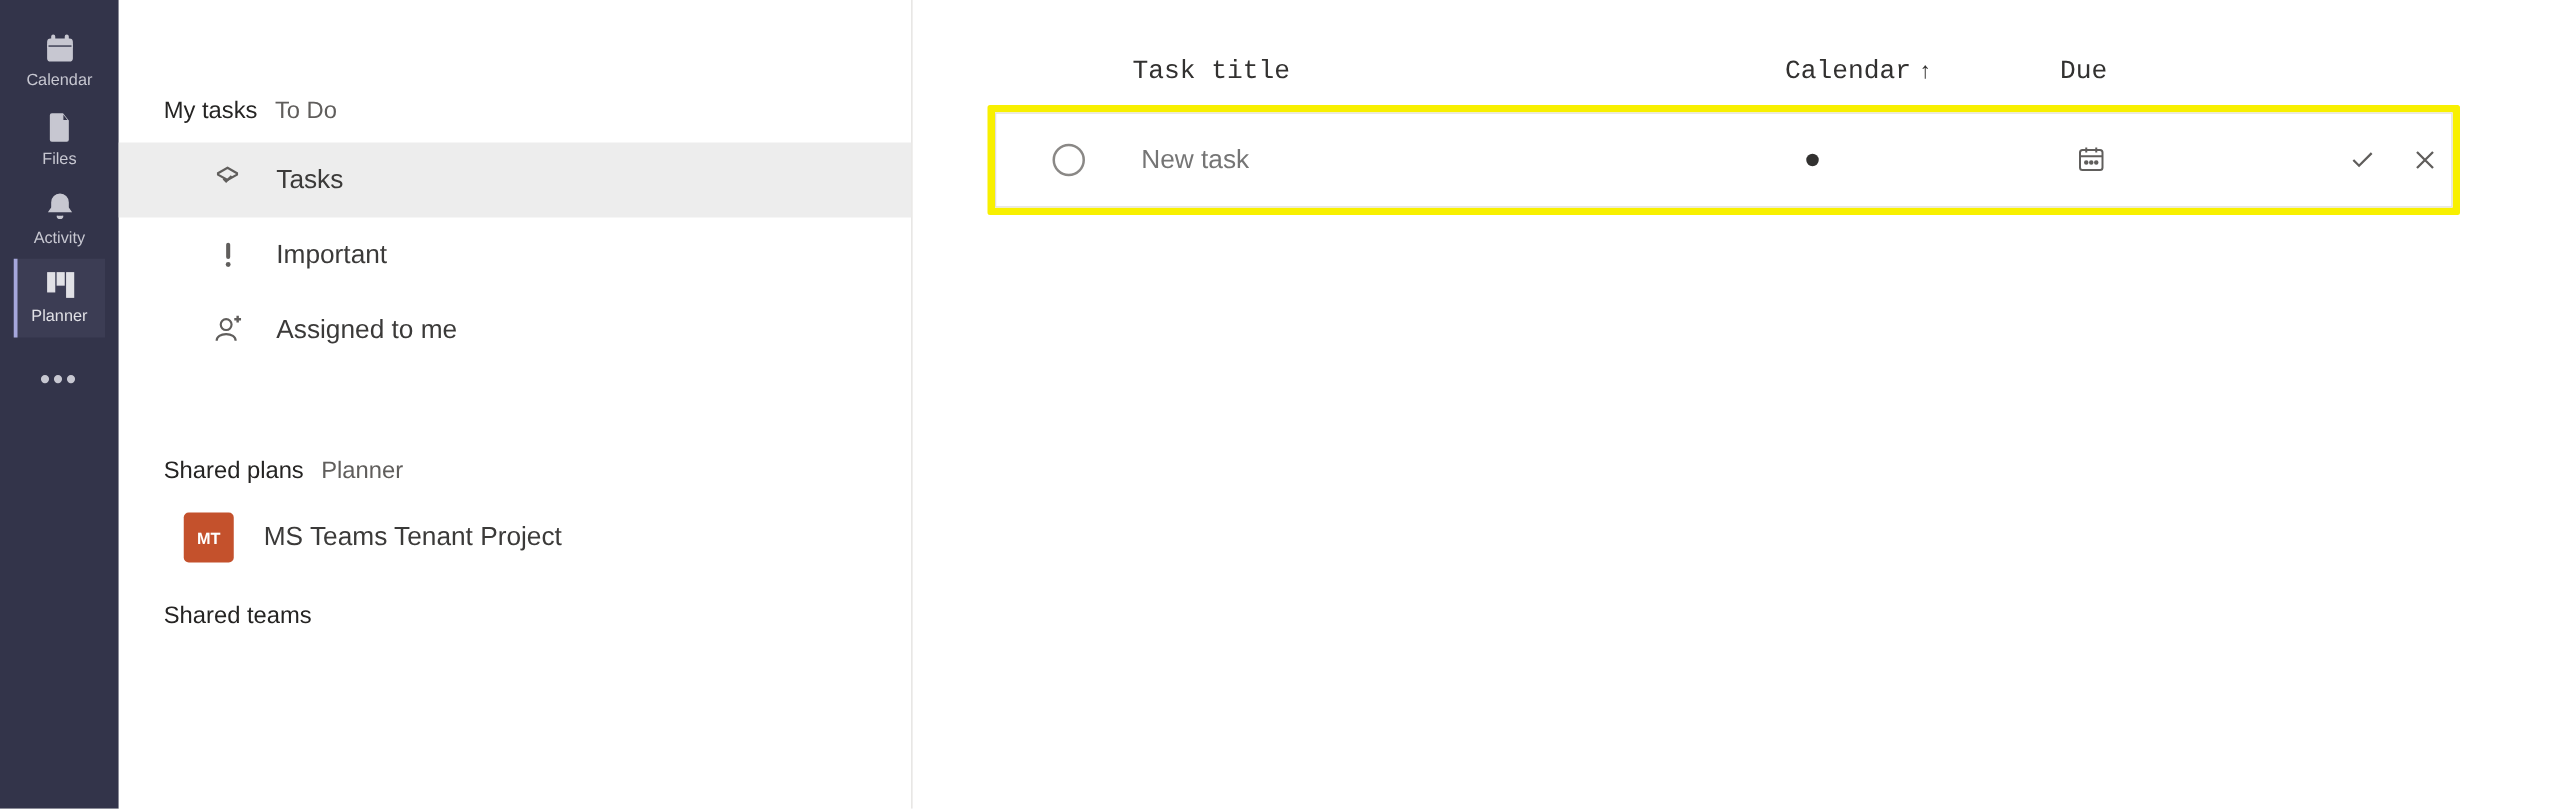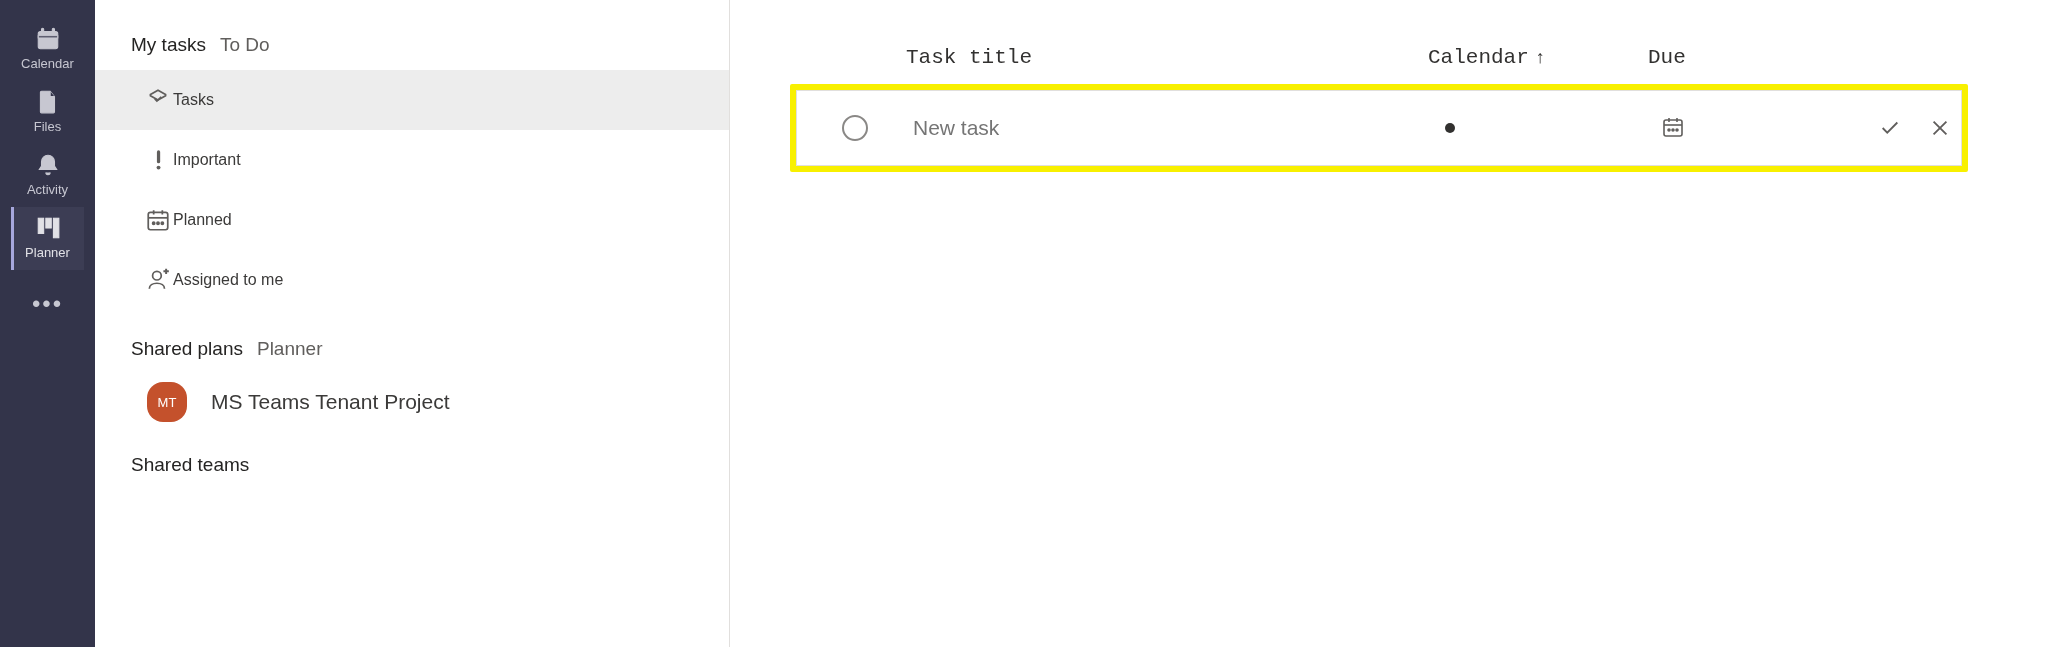--- a/index.html
+++ b/index.html
@@ -10,30 +10,30 @@
   .app-rail { width: 95px; background: #33344A; display: flex; flex-direction: column; align-items: center; padding-top: 18px; flex-shrink: 0; }
   .rail-item { width: 73px; display: flex; flex-direction: column; align-items: center; justify-content: center; color: #C7C7D1; font-size: 13px; padding: 8px 0 10px; cursor: pointer; position: relative; }
   .rail-item.active { background: #3C3D54; color: #E1E1E6; }
   .rail-item.active::before { content: ""; position: absolute; left: 0; top: 0; bottom: 0; width: 3px; background: #A6A7DC; }
   .rail-item svg { width: 26px; height: 26px; stroke: currentColor; fill: currentColor; margin-bottom: 4px; }
   .rail-item .label { font-size: 13px; }
   .rail-more { color: #C7C7D1; font-size: 24px; letter-spacing: 2px; margin-top: 10px; cursor: pointer; width: 73px; text-align: center; padding: 10px 0;}
 
   
   .nav-panel { width: 635px; border-right: 1px solid #E1DFDD; padding-top: 34px; flex-shrink: 0; background: #fff; }
-  .nav-group-head { display: flex; align-items: baseline; gap: 14px; padding: 0 0 14px 36px; font-size: 19px; color: #605E5C; }
+  .nav-group-head { display: flex; align-items: baseline; gap: 14px; padding: 0 0 14px 36px; font-size: 19px; color: #605E5C; margin-top: 44px; }
   .nav-group-head .primary { color: #252423; }
   .nav-list { }
-  .nav-item { display: flex; align-items: center; height: 60px; padding-left: 48px; font-size: 16px; color: #3B3A39; cursor: pointer; }
+  .nav-item { display: flex; align-items: center; height: 60px; padding-left: 72px; font-size: 21px; color: #3B3A39; cursor: pointer; gap: 24px; }
   .nav-item.selected { background: #EDEDED; }
   .nav-icon { width: 30px; display: flex; align-items: center; justify-content: center; }
   .nav-icon svg { width: 26px; height: 26px; stroke: #605E5C; fill: none; stroke-width: 1.6; }
   .nav-icon-fill svg { fill: #605E5C; stroke: none; }
   .plan-item { display: flex; align-items: center; height: 56px; padding-left: 52px; gap: 24px; font-size: 21px; color: #3B3A39; cursor: pointer; }
-  .plan-avatar { width: 40px; height: 40px; border-radius: 16px; background: #C4512C; color: #fff; font-size: 13px; font-weight: 400; display: flex; align-items: center; justify-content: center; }
+  .plan-avatar { width: 40px; height: 40px; border-radius: 4px; background: #C4512C; color: #fff; font-size: 13px; font-weight: 700; display: flex; align-items: center; justify-content: center; }
   .hidden-head { padding: 24px 0 0 36px; font-size: 19px; color: #252423; }
 
   
   .main { flex: 1; display: flex; flex-direction: column; padding: 30px 80px 0 60px; }
   .col-head { display: flex; align-items: center; height: 54px; font-size: 21px; color: #323130; font-family: Liberation Mono, monospace; }
   .col-title   { flex: 1; padding-left: 116px; }
   .col-priority{ width: 220px; }
   .col-due     { width: 200px; }
   .col-actions { width: 120px; }
   .sort-arrow { font-size: 18px; margin-left: 6px; }
@@ -109,33 +109,20 @@
         <svg viewBox="0 0 24 24">
             <rect x="11" y="3" width="3" height="12" rx="1.5"></rect>
             <circle cx="12.5" cy="19" r="1.8"></circle>
           </svg>
       </span>
       <span>Important</span>
     </div>
     <div class="nav-item">
       <span class="nav-icon">
         <svg viewBox="0 0 24 24">
-            <rect x="3" y="5" width="18" height="16" rx="2"></rect>
-            <path d="M3 10h18"></path>
-            <path d="M8 3v4M16 3v4"></path>
-            <circle cx="8" cy="15" r="1" fill="#605E5C"></circle>
-            <circle cx="12" cy="15" r="1" fill="#605E5C"></circle>
-            <circle cx="16" cy="15" r="1" fill="#605E5C"></circle>
-          </svg>
-      </span>
-      <span>Planned</span>
-    </div>
-    <div class="nav-item">
-      <span class="nav-icon">
-        <svg viewBox="0 0 24 24">
             <circle cx="11" cy="8" r="4"></circle>
             <path d="M4 20c0-3 3-5 7-5s7 2 7 5"></path>
             <path d="M17 4h5M19.5 1.5v5" stroke-width="1.8"></path>
           </svg>
       </span>
       <span>Assigned to me</span>
     </div>
   </div>
 
   <div class="nav-group-head" style="padding-top:28px;">

